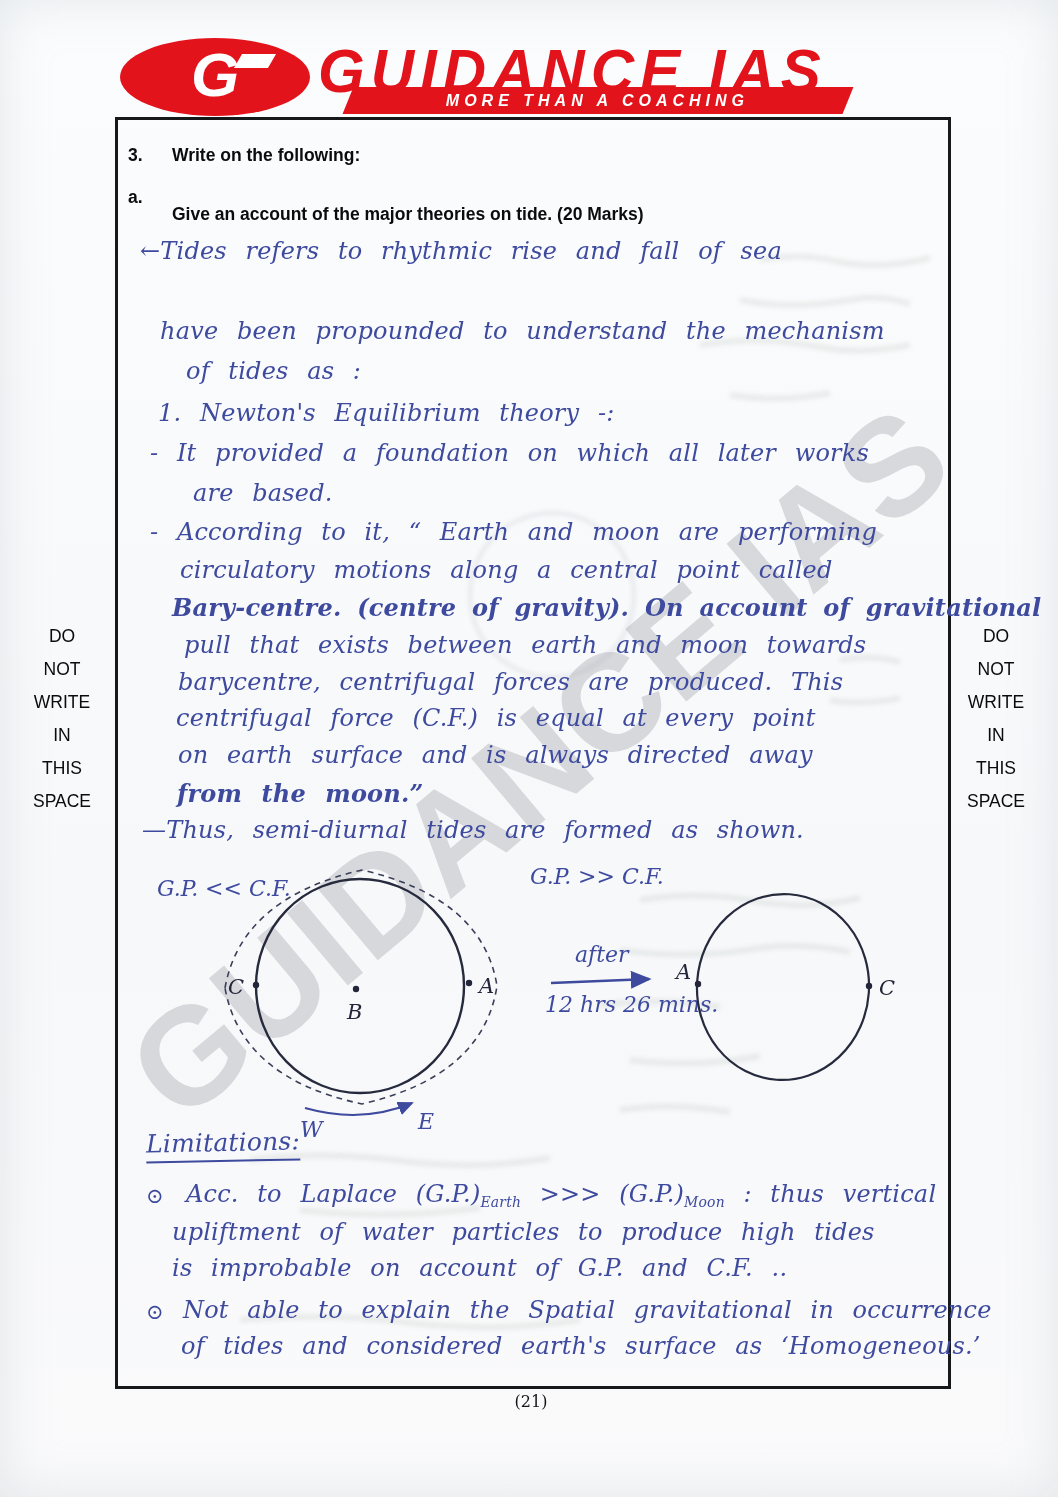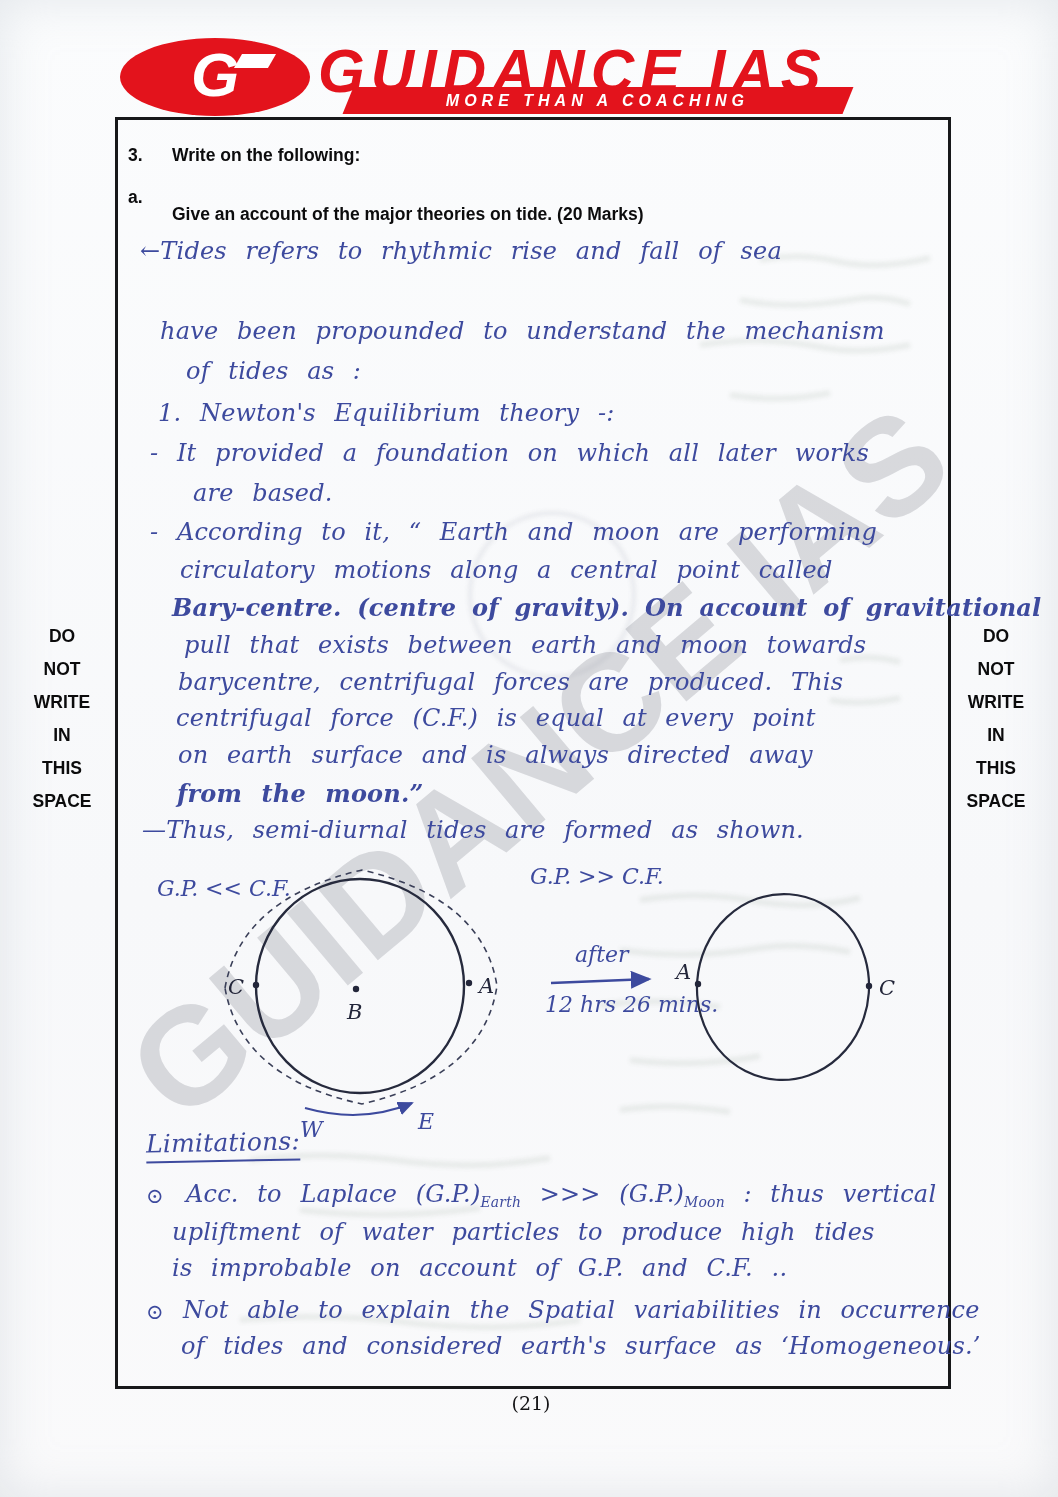--- a/index.html
+++ b/index.html
@@ -22,21 +22,21 @@
   .tagline-text{transform:skewX(22deg);color:#ffffff;font-weight:bold;font-style:italic;
         font-size:16px;letter-spacing:5px;white-space:nowrap;}
   
   .content-box{position:absolute;left:115px;top:117px;width:830px;height:1266px;
         border:3px solid #17181a;background:transparent;}
   
   .q-row{position:absolute;color:#0c0c0d;font-weight:bold;font-size:17.5px;white-space:nowrap;
         font-family:"Liberation Sans",sans-serif;}
   
   .margin-note{position:absolute;top:620px;width:92px;text-align:center;color:#0b0b0c;
-        font-weight:bold;font-size:17.5px;line-height:33px;font-family:"Liberation Sans",sans-serif;}
+        font-weight:normal;font-size:17.5px;line-height:33px;font-family:"Liberation Sans",sans-serif;}
   .margin-note.left{left:16px;}
   .margin-note.right{left:950px;}
   
   .watermark{position:absolute;left:150px;top:1010px;transform:rotate(-40deg);transform-origin:0 50%;
         font-size:138px;font-weight:bold;letter-spacing:1px;color:#8d8f98;opacity:0.30;
         white-space:nowrap;z-index:1;font-family:"Liberation Sans",sans-serif;}
   
   .hw{position:absolute;font-family:"DejaVu Serif",serif;font-style:italic;color:#3d4a9e;
         font-size:24px;white-space:nowrap;word-spacing:0.45em;letter-spacing:0.2px;z-index:3;}
   .hw.dense{word-spacing:0.3em;}
@@ -45,21 +45,21 @@
         transform:rotate(-1.2deg);}
   .bullet{position:absolute;font-family:"DejaVu Serif",serif;color:#3d4a9e;font-size:21px;z-index:3;}
   
   .diagram-svg{position:absolute;left:125px;top:856px;z-index:3;}
   .diagram-svg text{font-family:"DejaVu Serif",serif;font-style:italic;fill:#3d4a9e;font-size:22px;}
   .diagram-svg text.dark{fill:#23263a;font-size:21px;}
   
   .bleed{position:absolute;z-index:0;filter:blur(2px);opacity:0.8;}
   
   .footer-page{position:absolute;left:115px;top:1392px;width:832px;text-align:center;color:#151517;
-        font-size:19px;font-family:"DejaVu Serif",serif;}
+        font-size:16px;font-family:"DejaVu Serif",serif;}
 </style>
 </head>
 <body>
 
 <div class="page">
 
   <svg class="bleed" width="1058" height="1497" style="left:0;top:0;">
     <g stroke="rgba(120,135,120,0.16)" stroke-width="6" fill="none">
       <path d="M 760 260 q 40 -8 80 2 q 40 8 90 -4"></path>
       <path d="M 740 300 q 50 10 110 0 q 30 -6 60 4"></path>
@@ -172,18 +172,18 @@
   </div>
 
   <div class="bullet" style="left:146px;top:1184px;">⊙</div>
   <div class="hw" style="left:186px;top:1180px;">
     <span>Acc. to Laplace (G.P.)</span><span class="hw-sub">Earth</span><span> &gt;&gt;&gt; (G.P.)</span><span class="hw-sub">Moon</span><span> : thus vertical</span>
   </div>
   <div class="hw" style="left:172px;top:1218px;">upliftment of water particles to produce high tides</div>
   <div class="hw" style="left:172px;top:1254px;">is improbable on account of G.P. and C.F. ..</div>
 
   <div class="bullet" style="left:146px;top:1300px;">⊙</div>
-  <div class="hw" style="left:183px;top:1296px;">Not able to explain the Spatial variabilities in occurrence</div>
+  <div class="hw" style="left:183px;top:1296px;">Not able to explain the Spatial gravitational in occurrence</div>
   <div class="hw" style="left:181px;top:1332px;">of tides and considered earth's surface as ‘Homogeneous.’</div>
 
   <div class="footer-page">(21)</div>
 
 </div>
 
 </body></html>

